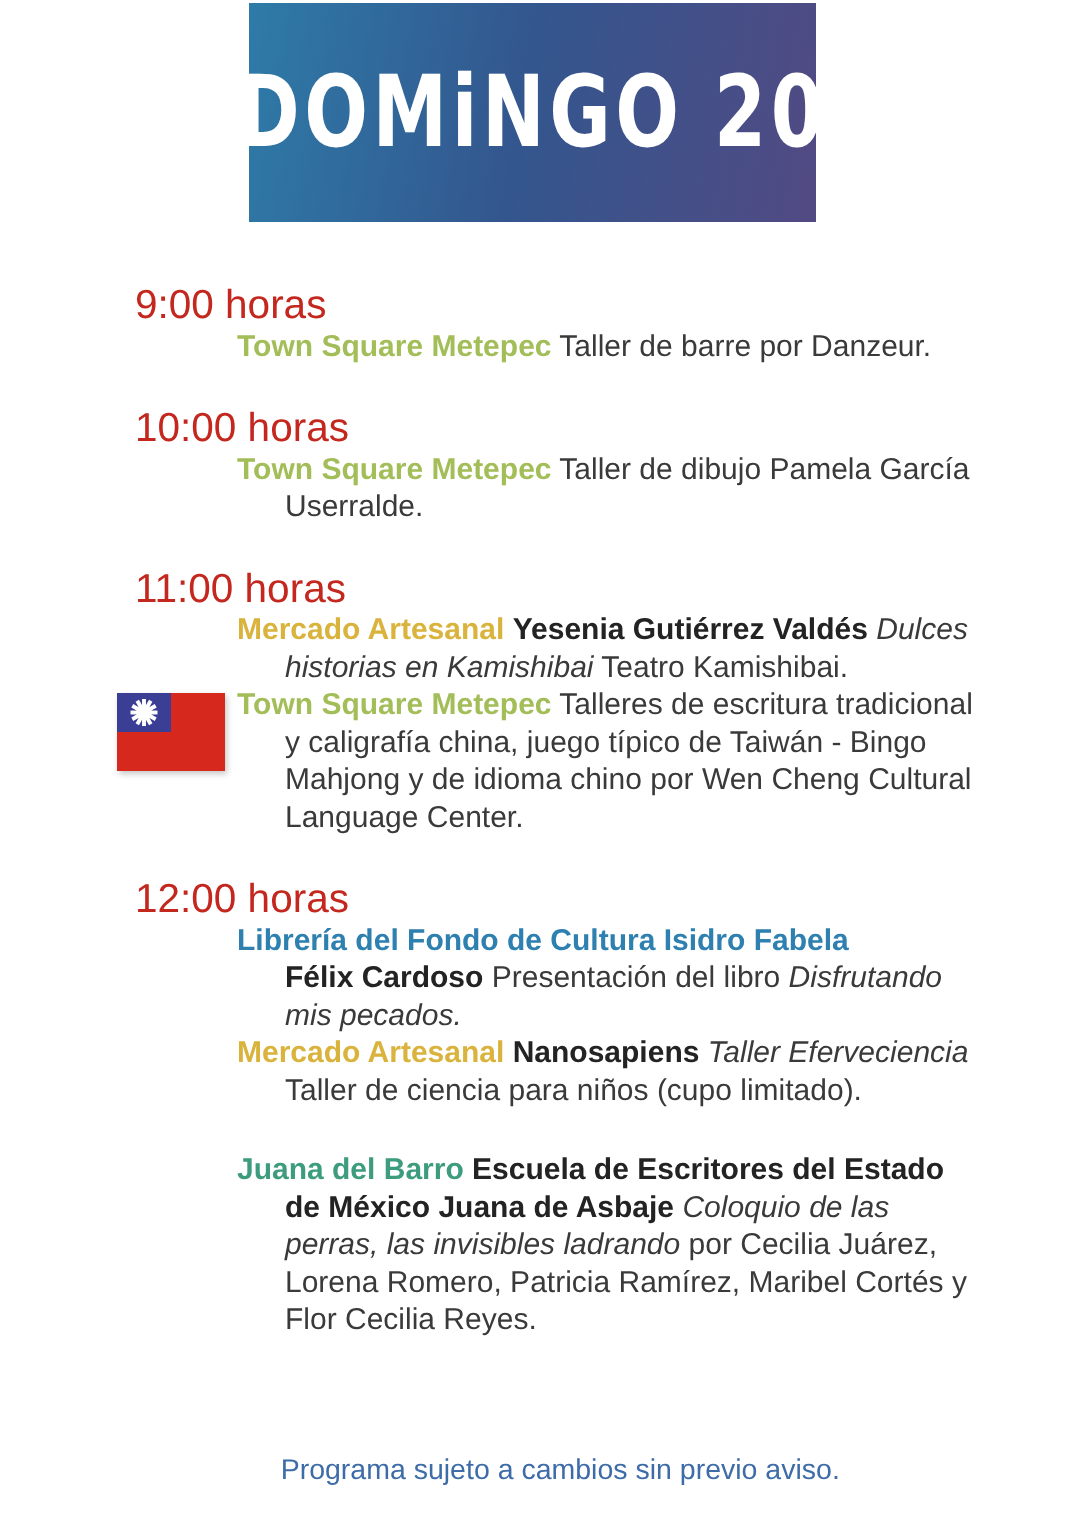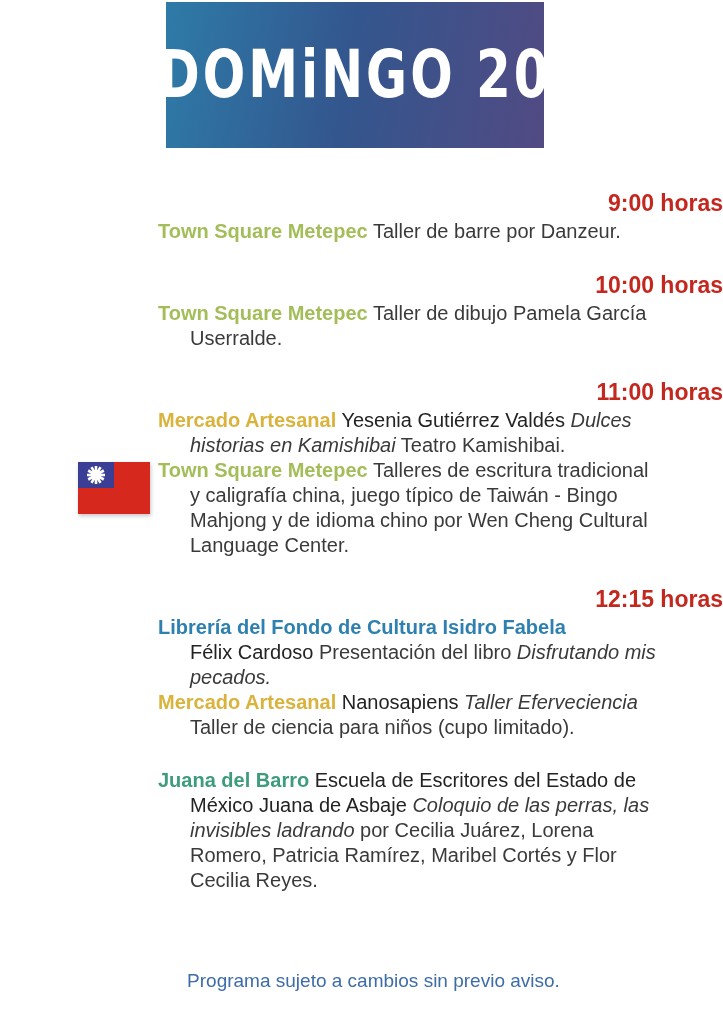--- a/index.html
+++ b/index.html
@@ -35,45 +35,44 @@
     white-space: nowrap;
     font-family: "DejaVu Sans", sans-serif;
   }
 
   .schedule { margin: 42px 0 0 90px; }
 
   .time-section { margin: 0 0 28px 0; }
 
   .time-heading {
     margin: 0 0 3px 0;
-    font-size: 23px;
+    font-size: 27px;
     line-height: 26px;
-    font-weight: 700;
+    font-weight: 400;
     color: var(--time-red, #C3271E);
-    text-align: right;
   }
 
   .entry {
     position: relative;
     box-sizing: border-box;
     width: 568px;
     padding-left: 100px;
     text-indent: -32px;
     font-size: 20px;
     line-height: 25px;
     color: var(--body-text, #3A3A3A);
   }
 
   .venue { font-weight: 700; }
   .v-green      { color: var(--venue-green, #A3BE59); }
   .v-gold       { color: var(--venue-gold, #D9B33C); }
   .v-teal_blue  { color: var(--venue-teal-blue, #2E80B0); }
   .v-teal_green { color: var(--venue-teal-green, #3E9C7E); }
 
-  .seg-bold    { font-weight: 400; color: var(--bold-text, #232323); }
+  .seg-bold    { font-weight: 700; color: var(--bold-text, #232323); }
   .seg-italic  { font-style: italic; }
   .seg-regular {}
 
   .flag {
     position: absolute;
     display: block;
     left: -12px;
     top: 4px;
     width: 72px;
     height: 52px;
@@ -124,21 +123,21 @@
                 <line x1="10.2" y1="8.5" x2="25.8" y2="17.5"></line>
                 <line x1="13.5" y1="5.2" x2="22.5" y2="20.8"></line>
                 <line x1="22.5" y1="5.2" x2="13.5" y2="20.8"></line>
                 <line x1="25.8" y1="8.5" x2="10.2" y2="17.5"></line>
               </g>
               <circle cx="18" cy="13" r="5.2" fill="#ffffff"></circle>
             </svg>
           </span><span class="venue v-green">Town Square Metepec</span> <span class="seg-regular">Talleres de escritura tradicional y caligrafía china, juego típico de Taiwán - Bingo Mahjong y de idioma chino por Wen Cheng Cultural Language Center.</span></div>
       </section>
       <section class="time-section">
-        <h2 class="time-heading">12:15 horas</h2>
+        <h2 class="time-heading">12:00 horas</h2>
         <div class="entry"><span class="venue v-teal_blue">Librería del Fondo de Cultura Isidro Fabela</span><br><span class="seg-bold">Félix Cardoso</span> <span class="seg-regular">Presentación del libro</span> <span class="seg-italic">Disfrutando mis pecados.</span></div>
         <div class="entry"><span class="venue v-gold">Mercado Artesanal</span> <span class="seg-bold">Nanosapiens</span> <span class="seg-italic">Taller Eferveciencia</span> <span class="seg-regular">Taller de ciencia para niños (cupo limitado).</span></div>
       </section>
       <section class="time-section">
         <div class="entry"><span class="venue v-teal_green">Juana del Barro</span> <span class="seg-bold">Escuela de Escritores del Estado de México Juana de Asbaje</span> <span class="seg-italic">Coloquio de las perras, las invisibles ladrando</span> <span class="seg-regular">por Cecilia Juárez, Lorena Romero, Patricia Ramírez, Maribel Cortés y Flor Cecilia Reyes.</span></div>
       </section>
     </main>
 
   <div class="footer-note">Programa sujeto a cambios sin previo aviso.</div>
 

